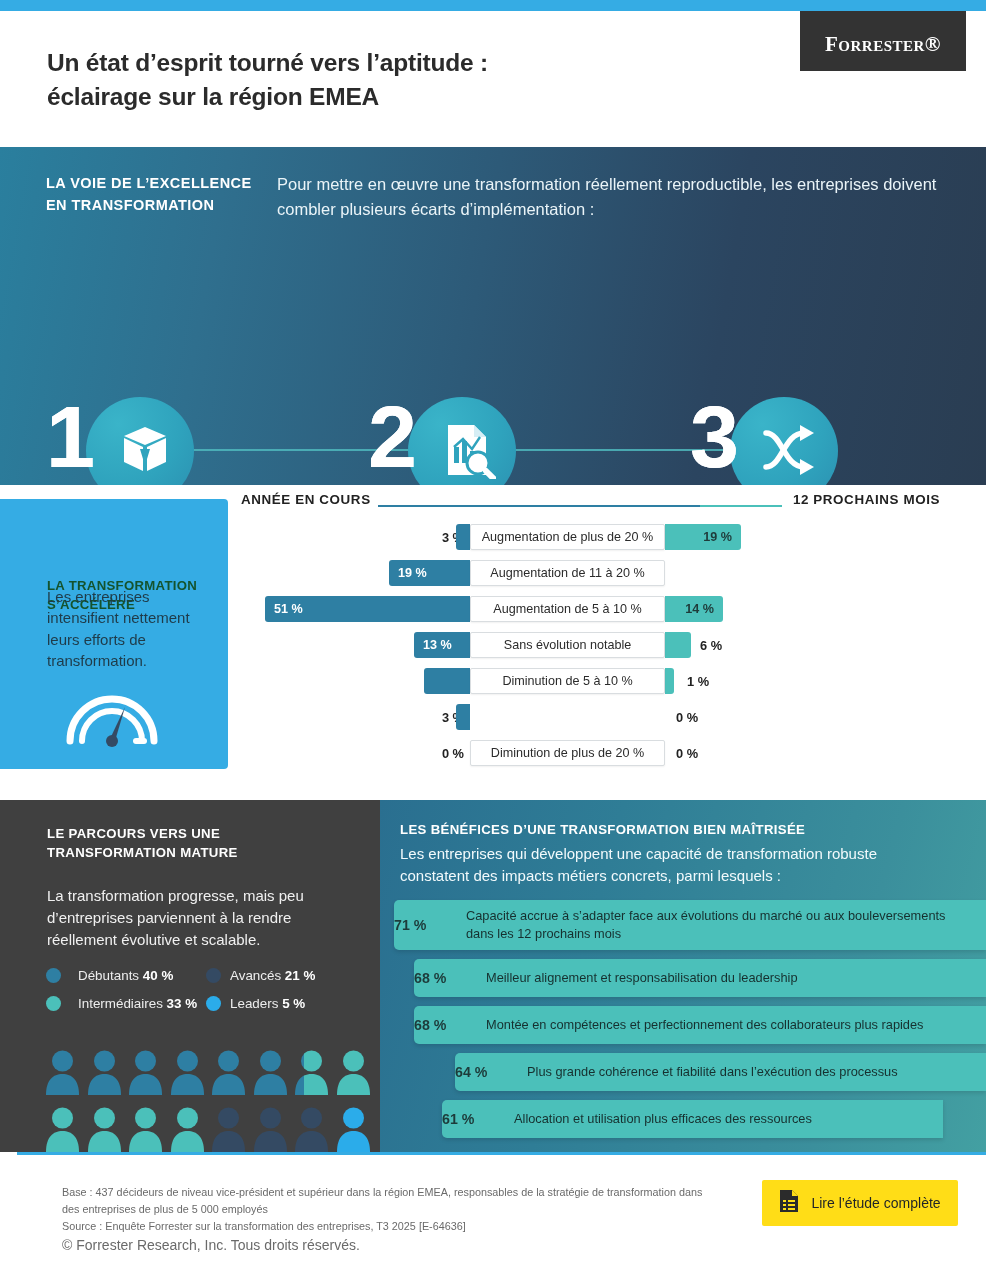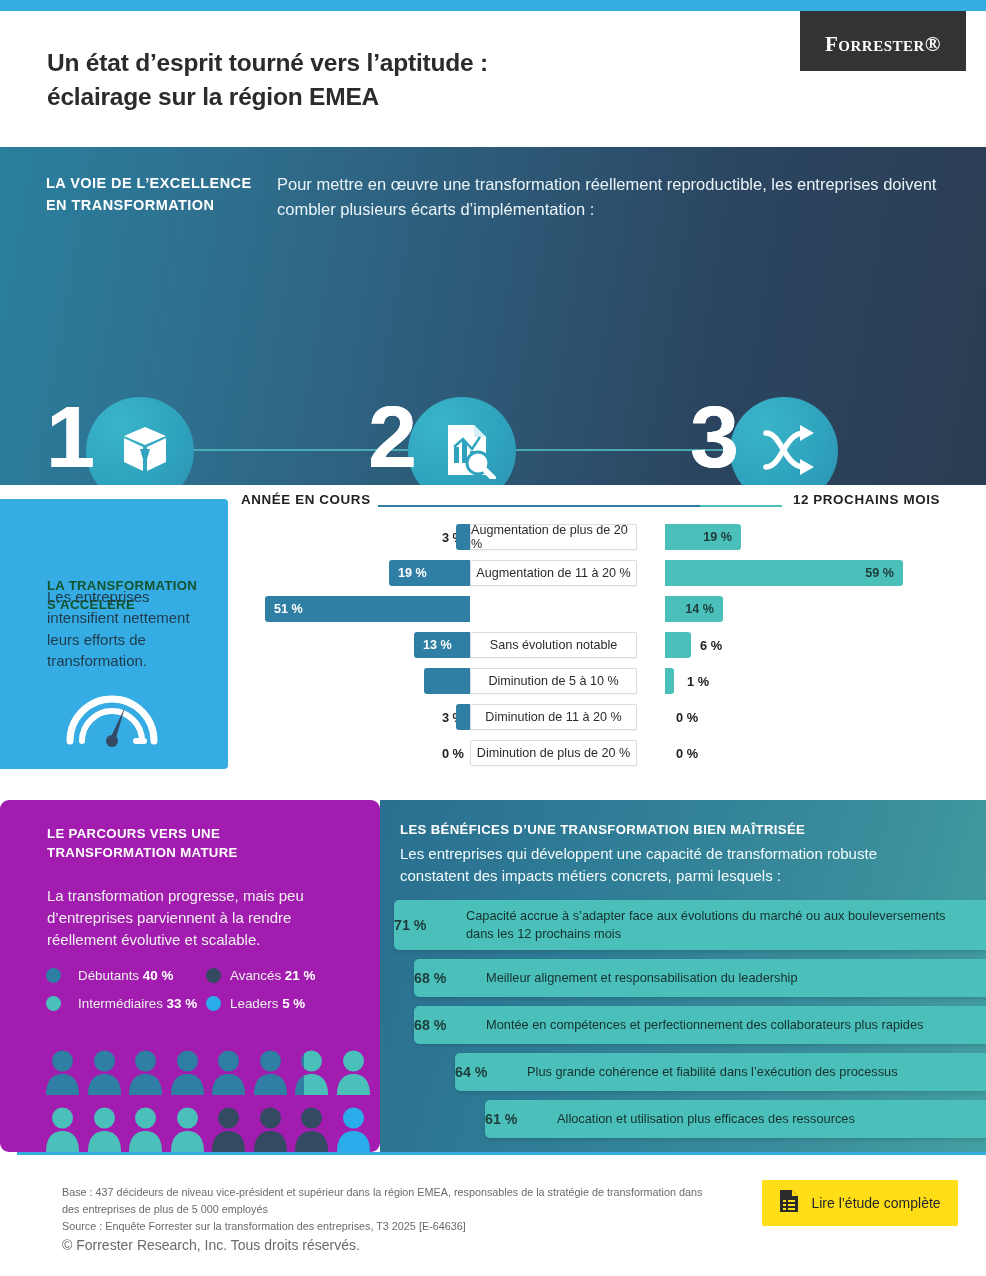--- a/index.html
+++ b/index.html
@@ -93,21 +93,21 @@
     position:absolute; top:7px; right:46px;
     font-size:13.4px; font-weight:700; color:#222; letter-spacing:0.6px;
   }
   .col-head-right-rule {
     position:absolute; top:20px; left:700px; width:82px; height:2px; background:#4bc0ba;
   }
 
   .bars { position:absolute; top:34px; left:0; width:986px; }
   .bar-row { position:relative; height:36px; margin-bottom:0; }
   .bar-row .mid {
-    position:absolute; left:470px; width:167px; height:26px; top:5px;
+    position:absolute; left:470px; width:195px; height:26px; top:5px;
     background:#ffffff; border:1px solid #d9dde0; border-radius:2px;
     display:flex; align-items:center; justify-content:center;
     font-size:12.6px; color:#2b2b2b; z-index:5;
     box-shadow:0 1px 2px rgba(0,0,0,.06);
   }
   .bar-l {
     position:absolute; right:516px; height:26px; top:5px;
     background:#2e7fa3; border-radius:3px 0 0 3px;
     display:flex; align-items:center; justify-content:flex-start; padding-left:9px;
     color:#fff; font-size:12.6px; font-weight:700;
@@ -123,21 +123,21 @@
     font-size:12.8px; font-weight:700; color:#222;
   }
   .lbl-out-r {
     position:absolute; top:5px; height:26px; display:flex; align-items:center;
     font-size:12.8px; font-weight:700; color:#222;
   }
 
   
   .bottom { position:absolute; top:800px; left:0; width:986px; height:352px; }
   .bottom-left {
-    position:absolute; top:0; left:0; width:380px; height:352px; background:#a21caf;border-radius:9px;
+    position:absolute; top:0; left:0; width:380px; height:352px; background:#404040;
   }
   .bl-title {
     position:absolute; top:24px; left:47px; width:290px;
     font-size:13.2px; font-weight:700; color:#fff; line-height:1.45; letter-spacing:0.35px;
   }
   .bl-body {
     position:absolute; top:85px; left:47px; width:305px;
     font-size:15px; color:#f0f0f0; line-height:1.45;
   }
   .legend { position:absolute; top:168px; left:46px; width:320px; }
@@ -297,25 +297,25 @@
     <div class="bar-row">
       <div class="lbl-out-l">3 %</div>
       <div class="bar-l" style="width:14px;"></div>
       <div class="mid">Augmentation de plus de 20 %</div>
       <div class="bar-r" style="width:76px;">19 %</div>
     </div>
 
     <div class="bar-row">
       <div class="bar-l" style="width:81px;">19 %</div>
       <div class="mid">Augmentation de 11 à 20 %</div>
-      <div class="bar-r" style="width:238px;">59 %</div>
     </div>
 
     <div class="bar-row">
       <div class="bar-l" style="width:205px;">51 %</div>
+      <div class="mid">Augmentation de 5 à 10 %</div>
       <div class="bar-r" style="width:58px;">14 %</div>
     </div>
 
     <div class="bar-row">
       <div class="bar-l" style="width:56px;">13 %</div>
       <div class="mid">Sans évolution notable</div>
       <div class="bar-r" style="width:26px;"></div>
       <div class="lbl-out-r" style="left:700px;">6 %</div>
     </div>
 
@@ -323,21 +323,20 @@
       <div class="lbl-out-l">11 %</div>
       <div class="bar-l" style="width:46px;"></div>
       <div class="mid">Diminution de 5 à 10 %</div>
       <div class="bar-r" style="width:5px;"></div>
       <div class="lbl-out-r" style="left:687px;">1 %</div>
     </div>
 
     <div class="bar-row">
       <div class="lbl-out-l">3 %</div>
       <div class="bar-l" style="width:14px;"></div>
-      <div class="mid">Diminution de 11 à 20 %</div>
       <div class="lbl-out-r" style="left:676px;">0 %</div>
     </div>
 
     <div class="bar-row">
       <div class="lbl-out-l">0 %</div>
       <div class="mid">Diminution de plus de 20 %</div>
       <div class="lbl-out-r" style="left:676px;">0 %</div>
     </div>
 
   </div>
@@ -385,21 +384,21 @@
         <div class="btext">Meilleur alignement et responsabilisation du leadership</div>
       </div>
       <div class="benefit" style="margin-left:34px; width:572px;">
         <div class="pct">68 %</div>
         <div class="btext">Montée en compétences et perfectionnement des collaborateurs plus rapides</div>
       </div>
       <div class="benefit" style="margin-left:75px; width:531px;">
         <div class="pct">64 %</div>
         <div class="btext">Plus grande cohérence et fiabilité dans l’exécution des processus</div>
       </div>
-      <div class="benefit" style="margin-left:105px; width:501px;">
+      <div class="benefit" style="margin-left:62px; width:501px;">
         <div class="pct">61 %</div>
         <div class="btext">Allocation et utilisation plus efficaces des ressources</div>
       </div>
     </div>
   </div>
 </div>
 
 <div class="people">
   <div class="people-row">
     <span><svg width="35" height="47" viewBox="0 0 35 47">

